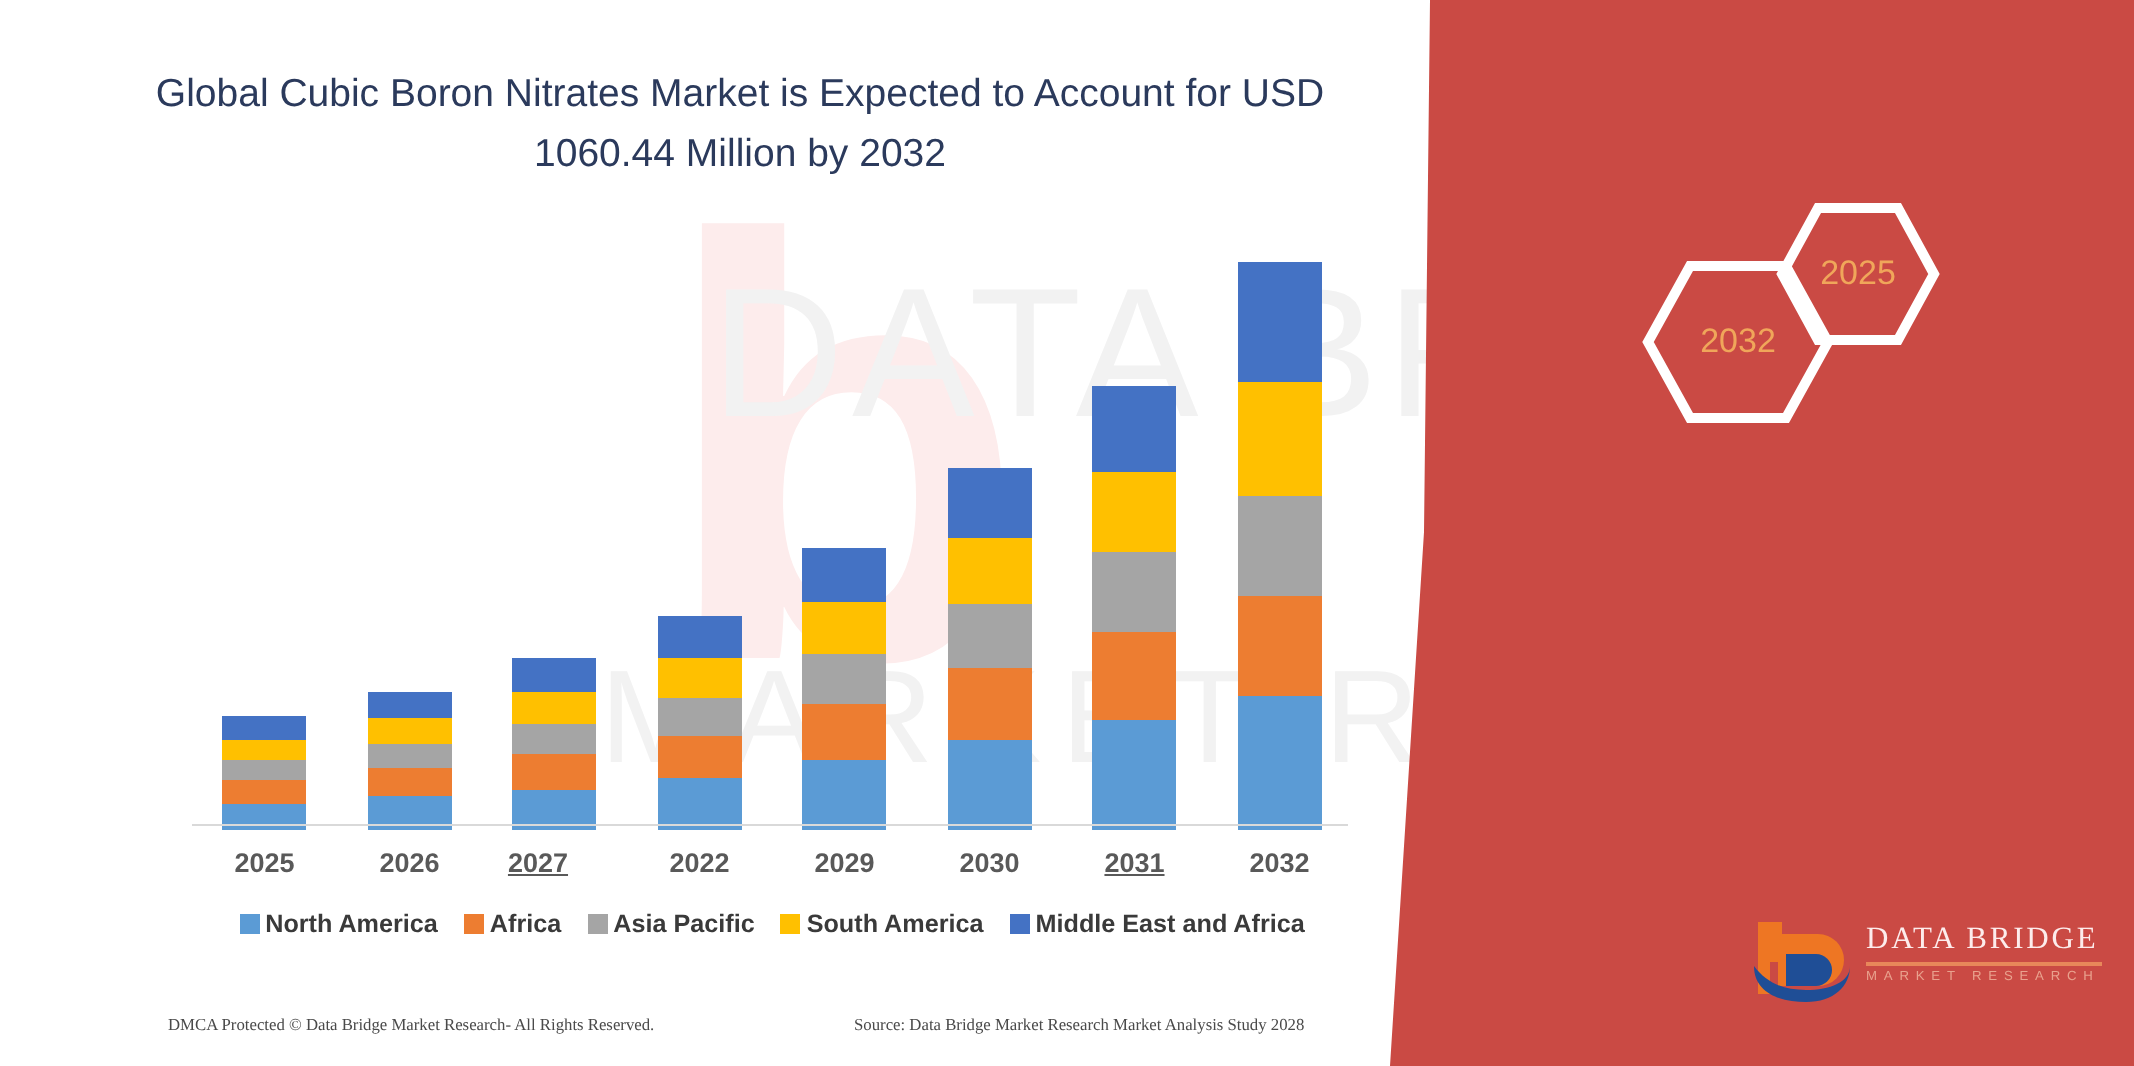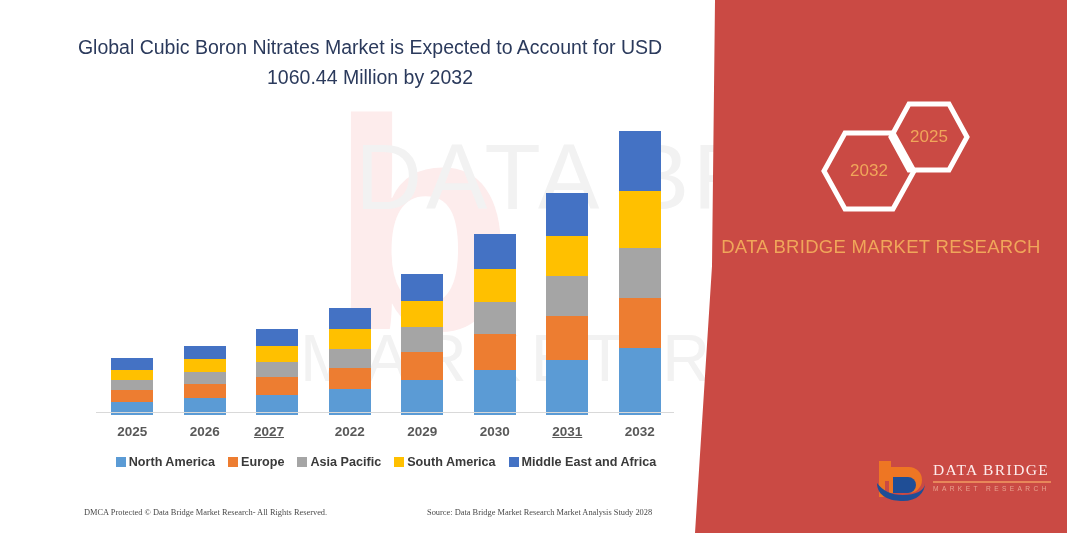--- a/index.html
+++ b/index.html
@@ -185,21 +185,21 @@
         <div class="x-label" style="left: 513.75px;">2032</div>
       </div>
 
     <div id="legend">
         <div class="legend-item">
           <span class="legend-swatch" style="background: rgb(91, 155, 213);"></span>
           <span class="legend-label">North America</span>
         </div>
         <div class="legend-item">
           <span class="legend-swatch" style="background: rgb(237, 125, 49);"></span>
-          <span class="legend-label">Europe</span>
+          <span class="legend-label">Africa</span>
         </div>
         <div class="legend-item">
           <span class="legend-swatch" style="background: rgb(165, 165, 165);"></span>
           <span class="legend-label">Asia Pacific</span>
         </div>
         <div class="legend-item">
           <span class="legend-swatch" style="background: rgb(255, 192, 0);"></span>
           <span class="legend-label">South America</span>
         </div>
         <div class="legend-item">
@@ -223,21 +223,20 @@
         <span>2032</span>
       </div>
       <div class="hex" id="hex-2025">
         <svg viewBox="0 0 82 72" width="82" height="72" aria-hidden="true">
           <polygon points="21,3 61,3 79,36 61,69 21,69 3,36" fill="none" stroke="#ffffff" stroke-width="5"></polygon>
         </svg>
         <span>2025</span>
       </div>
     </div>
 
-    <div id="brand-text">DATA BRIDGE MARKET RESEARCH</div>
 
     <div id="logo-block">
       <div id="logo-mark">
         <svg viewBox="0 0 52 46" width="52" height="46" aria-hidden="true">
           <path d="M4 4 L16 4 L16 24 L10 24 L10 40 L4 40 Z" fill="#ee7623"></path>
           <path d="M14 10 L34 10 A13 13 0 0 1 34 36 L14 36 Z" fill="#ee7623"></path>
           <path d="M2 26 C2 40 16 44 28 44 C42 44 50 36 50 26 C50 34 40 38 28 38 C16 38 8 34 2 26 Z" fill="#1f4e96"></path>
           <path d="M18 20 L33 20 A8 8 0 0 1 33 36 L18 36 Z" fill="#1f4e96"></path>
         </svg>
       </div>

